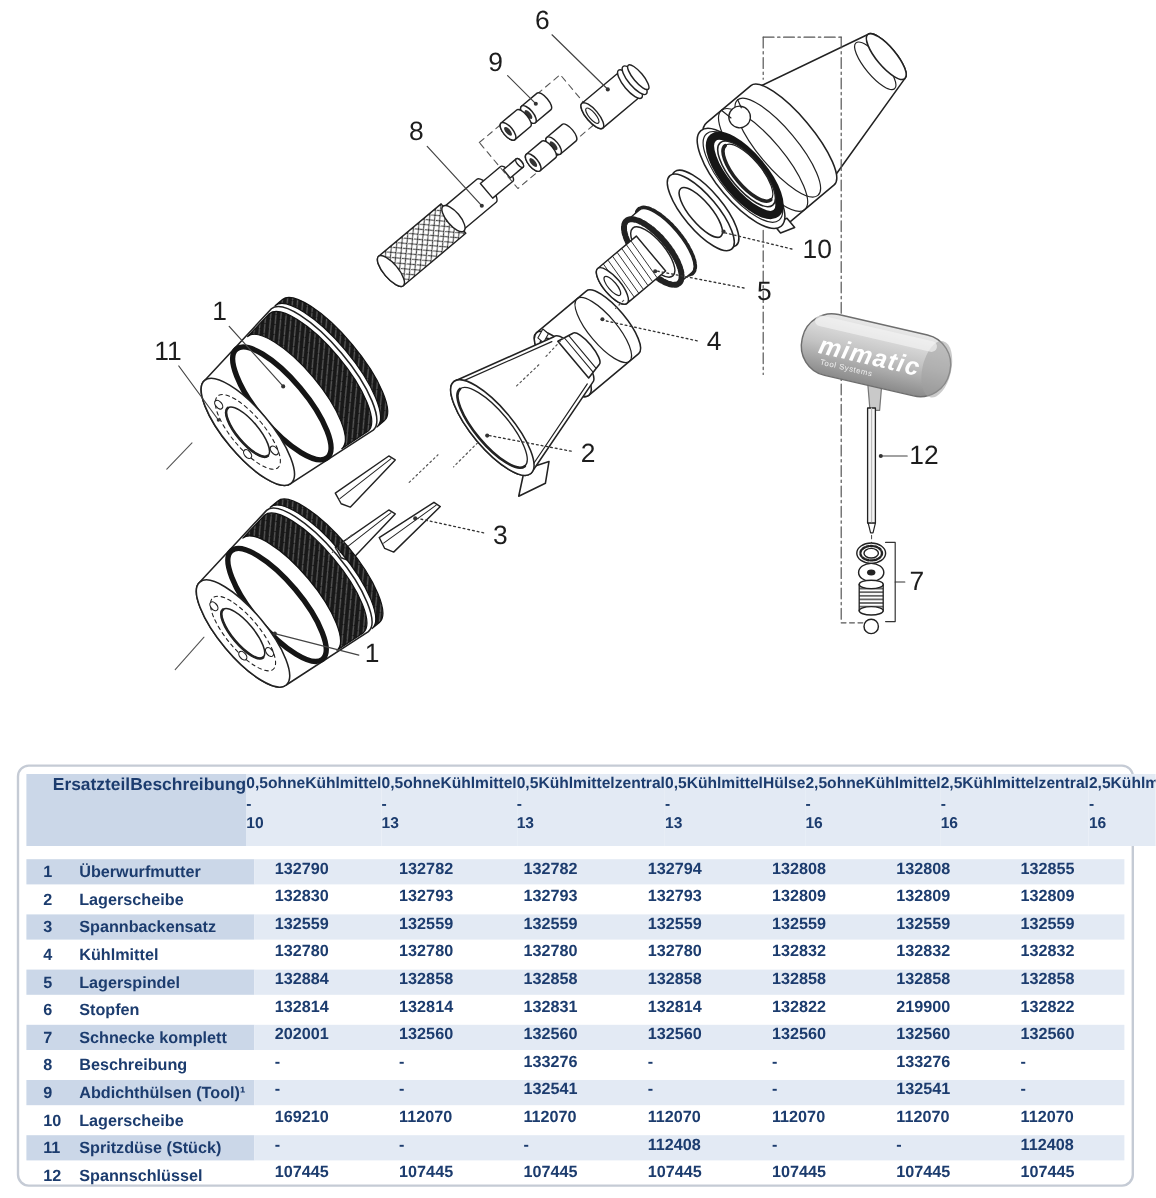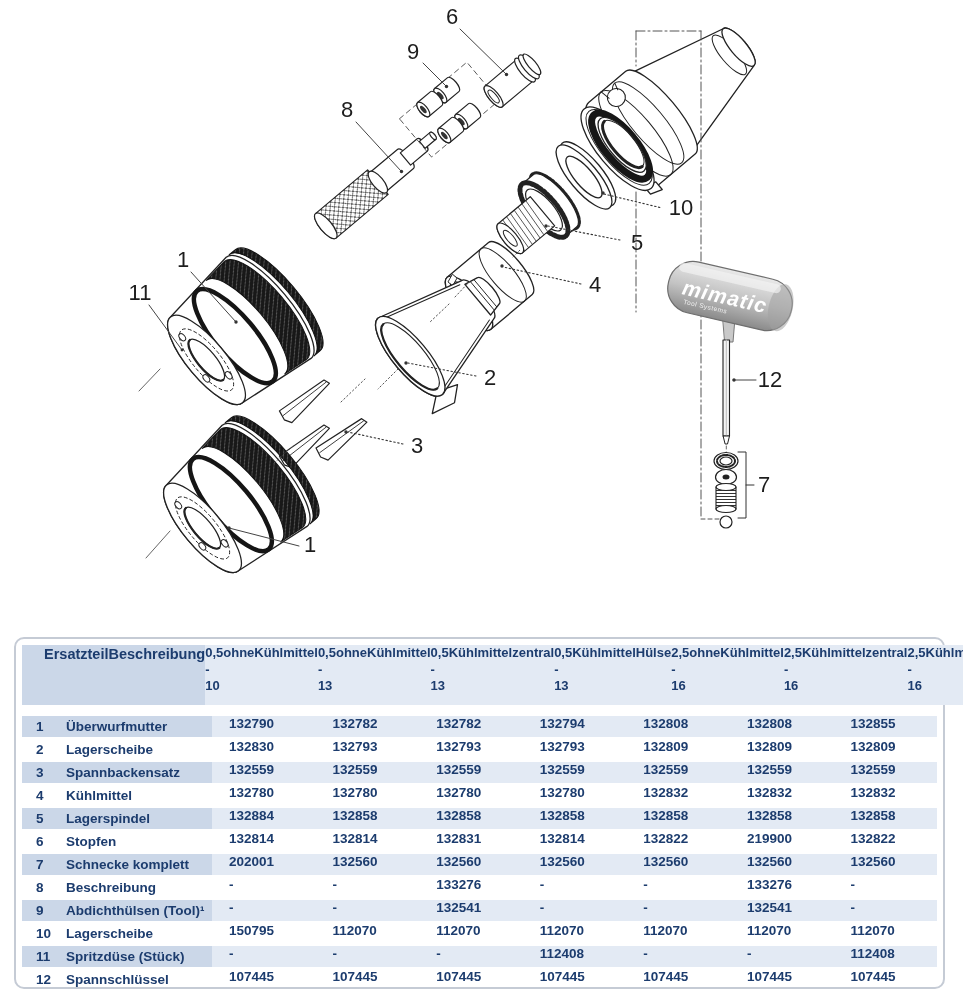--- a/index.html
+++ b/index.html
@@ -480,21 +480,21 @@
           <span class="td-val">-</span>
         </div>
       </div>
 
       <div class="tr">
         <div class="td-name-group">
           <span class="td-no">10</span>
           <span class="td-name">Lagerscheibe</span>
         </div>
         <div class="td-vals">
-          <span class="td-val">150795</span>
+          <span class="td-val">169210</span>
           <span class="td-val">112070</span>
           <span class="td-val">112070</span>
           <span class="td-val">112070</span>
           <span class="td-val">112070</span>
           <span class="td-val">112070</span>
           <span class="td-val">112070</span>
         </div>
       </div>
 
       <div class="tr">

